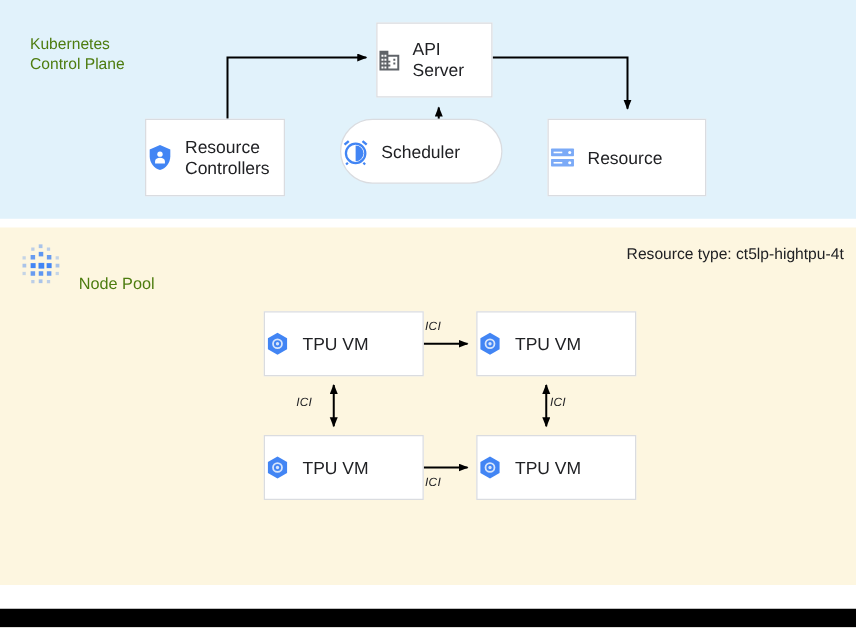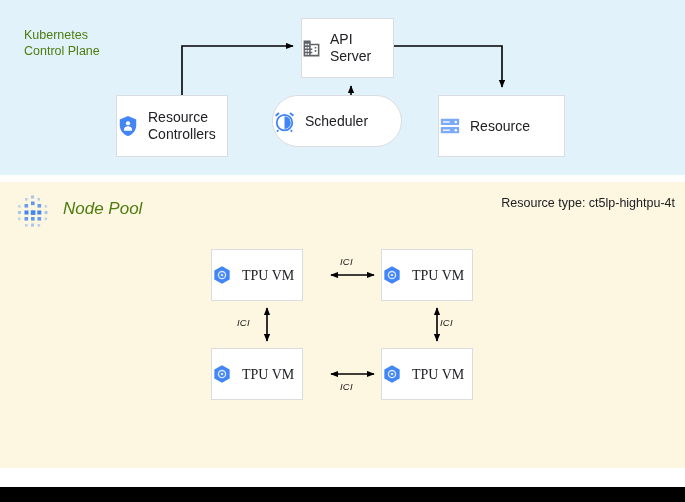--- a/index.html
+++ b/index.html
@@ -48,23 +48,22 @@
     font-size: 12.5px;
     line-height: 16px;
     white-space: pre-line;
   }
   #control-plane-title {
     left: 24px;
     top: 27px;
   }
   #node-pool-title {
     left: 63px;
-    top: 201px;
-    font-size: 17px;
-    font-style: italic;
+    top: 219px;
+    font-size: 13px;
   }
 
   
   #machine-info {
     position: absolute;
     right: 10px;
     top: 195px;
     text-align: right;
     color: #202124;
     font-size: 12.5px;
@@ -95,21 +94,21 @@
     display: block;
   }
 
   
   #api-server-box   { left: 301px; top: 18px;  width: 93px;  height: 60px; }
   #resource-ctl-box { left: 116px; top: 95px;  width: 112px; height: 62px; }
   #scheduler-box    { left: 272px; top: 95px;  width: 130px; height: 52px; border-radius: 31px; }
   #storage-box      { left: 438px; top: 95px;  width: 127px; height: 62px; }
 
   
-  .tpu-box { width: 92px; height: 52px; gap: 10px; font-family: Liberation Serif, serif; }
+  .tpu-box { width: 128px; height: 52px; gap: 10px; }
   #tpu-vm-1 { left: 211px; top: 249px; }
   #tpu-vm-2 { left: 381px; top: 249px; }
   #tpu-vm-3 { left: 211px; top: 348px; }
   #tpu-vm-4 { left: 381px; top: 348px; }
 
   
   .connector {
     position: absolute;
     overflow: visible;
   }

